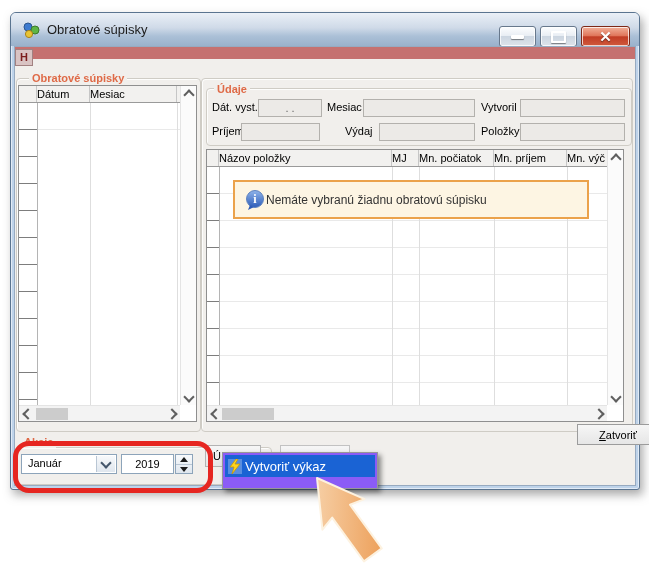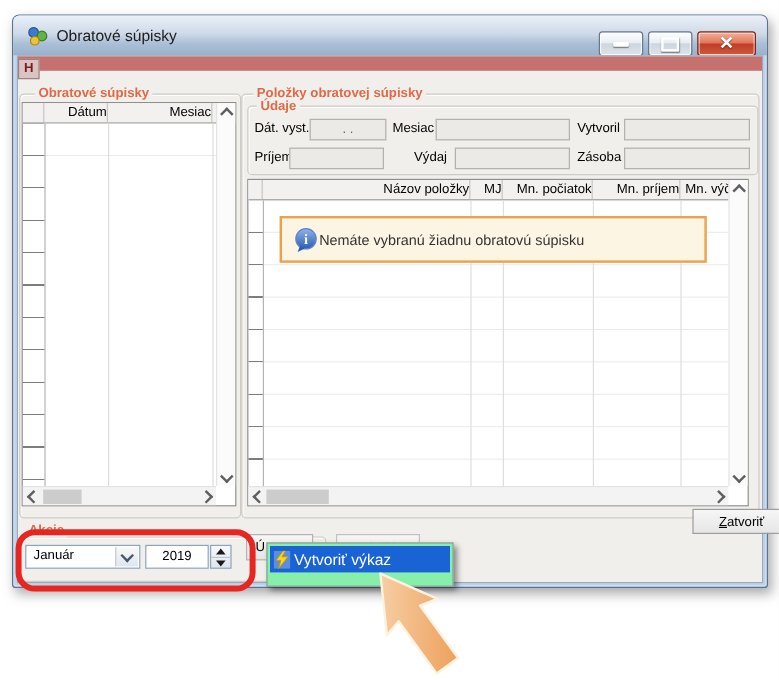--- a/index.html
+++ b/index.html
@@ -35,21 +35,21 @@
   
   .grp{position:absolute;border:1px solid #cfccc5;border-radius:4px;
     box-shadow:inset 1px 1px 0 rgba(255,255,255,.85)}
   .grplabel{position:absolute;font-size:11px;font-weight:bold;color:#df6a47;
     background:#f1efec;padding:0 3px;line-height:12px;white-space:nowrap;z-index:3}
 
   
   .tbl{position:absolute;background:#fff;border:1px solid #8f8f8f;box-sizing:border-box}
   .thead{position:absolute;left:0;top:0;right:0;height:17px;background:#f2f1ef;
     border-bottom:1px solid #9a9a9a;box-sizing:border-box}
-  .hc{position:absolute;top:0;height:16px;font-size:11px;color:#000;text-align:right;
+  .hc{position:absolute;top:0;height:16px;font-size:11px;color:#000;text-align:left;
     line-height:16px;border-right:1px solid #c6c6c6;box-sizing:border-box;overflow:hidden;white-space:nowrap}
   .tbody{position:absolute;left:0;top:17px;right:16px;bottom:16px;
     background-repeat:no-repeat,no-repeat,no-repeat,no-repeat,repeat;}
   .selmarks{position:absolute;left:0;top:17px;bottom:16px;
     background:repeating-linear-gradient(to bottom,transparent 0,transparent 26px,#7d7d7d 26px,#7d7d7d 27px)}
 
   
   .vscroll{position:absolute;right:0;top:0;bottom:16px;width:16px;background:#fbfbfb;
     border-left:1px solid #e4e4e4;box-sizing:border-box}
   .hscroll{position:absolute;left:0;bottom:0;right:16px;height:16px;background:#f3f3f3;
@@ -86,21 +86,21 @@
     border:1px solid #8da4ba;box-sizing:border-box;background:linear-gradient(#f7f9fb,#dfe6ee)}
   .spinbtns .half{height:9px;display:flex;align-items:center;justify-content:center}
   .spinbtns .divider{height:1px;background:#b9c6d4}
   .tri-up{width:0;height:0;border-left:4px solid transparent;border-right:4px solid transparent;border-bottom:5px solid #1a1a1a}
   .tri-dn{width:0;height:0;border-left:4px solid transparent;border-right:4px solid transparent;border-top:5px solid #1a1a1a}
 
   .pushbtn{position:absolute;font-size:11px;color:#000;background:linear-gradient(#f6f6f6,#e6e6e6);
     border:1px solid #a5a5a5;box-sizing:border-box;text-align:center;padding:0}
 
   
-  .ctxmenu{position:absolute;left:222px;top:452px;width:156px;height:37px;background:#86efac;
+  .ctxmenu{position:absolute;left:222px;top:452px;width:156px;height:37px;background:#8b5cf6;
     border:1px solid #979797;box-shadow:3px 3px 5px rgba(0,0,0,.45);z-index:50;
     box-sizing:border-box;padding:2px}
   .mitem{height:22px;background:#1a63d4;display:flex;align-items:center;color:#fff;font-size:13px}
   .mico{width:20px;display:flex;align-items:center;justify-content:center}
 
   
   .redhl{position:absolute;left:13px;top:441px;width:190px;height:42px;border:5px solid #e62621;
     border-radius:16px;z-index:40;pointer-events:none}
   .arrowsvg{position:absolute;left:0;top:0;z-index:60;pointer-events:none}
 </style>
@@ -164,34 +164,33 @@
             <span class="chev lf"></span>
           </div>
         <div class="hthumb" style="left:17px;width:32px"></div>
         <div class="sbh" style="right:0">
             <span class="chev rt"></span>
           </div>
       </div>
     </div>
 
     <div class="grp" style="left:186px;top:31px;width:430px;height:352px"></div>
-    <span class="grplabel" style="left:196px;top:25px">Položky obratovej súpisky</span>
 
     <div class="grp" style="left:191px;top:41px;width:424px;height:56px;background:#f1efec">
       <span class="flabel" style="left:5px;top:12px">Dát. vyst.</span>
       <div class="field" style="left:51px;top:10px;width:64px"> .  .</div>
       <span class="flabel" style="left:120px;top:12px">Mesiac</span>
       <div class="field" style="left:156px;top:10px;width:112px"></div>
       <span class="flabel" style="left:274px;top:12px">Vytvoril</span>
       <div class="field" style="left:313px;top:10px;width:105px"></div>
       <span class="flabel" style="left:5px;top:36px">Príjem</span>
       <div class="field" style="left:34px;top:34px;width:79px"></div>
       <span class="flabel" style="left:138px;top:36px">Výdaj</span>
       <div class="field" style="left:172px;top:34px;width:96px"></div>
-      <span class="flabel" style="left:274px;top:36px">Zásoba</span>
+      <span class="flabel" style="left:274px;top:36px">Položky</span>
       <div class="field" style="left:313px;top:34px;width:105px"></div>
     </div>
     <span class="grplabel" style="left:199px;top:36px">Údaje</span>
 
     <div class="tbl" style="left:191px;top:102px;width:418px;height:273px">
       <div class="thead">
         <div class="hc" style="left:0;width:12px"></div>
         <div class="hc" style="left:12px;width:173px">Názov položky</div>
         <div class="hc" style="left:185px;width:27px">MJ</div>
         <div class="hc" style="left:212px;width:75px">Mn. počiatok</div>

